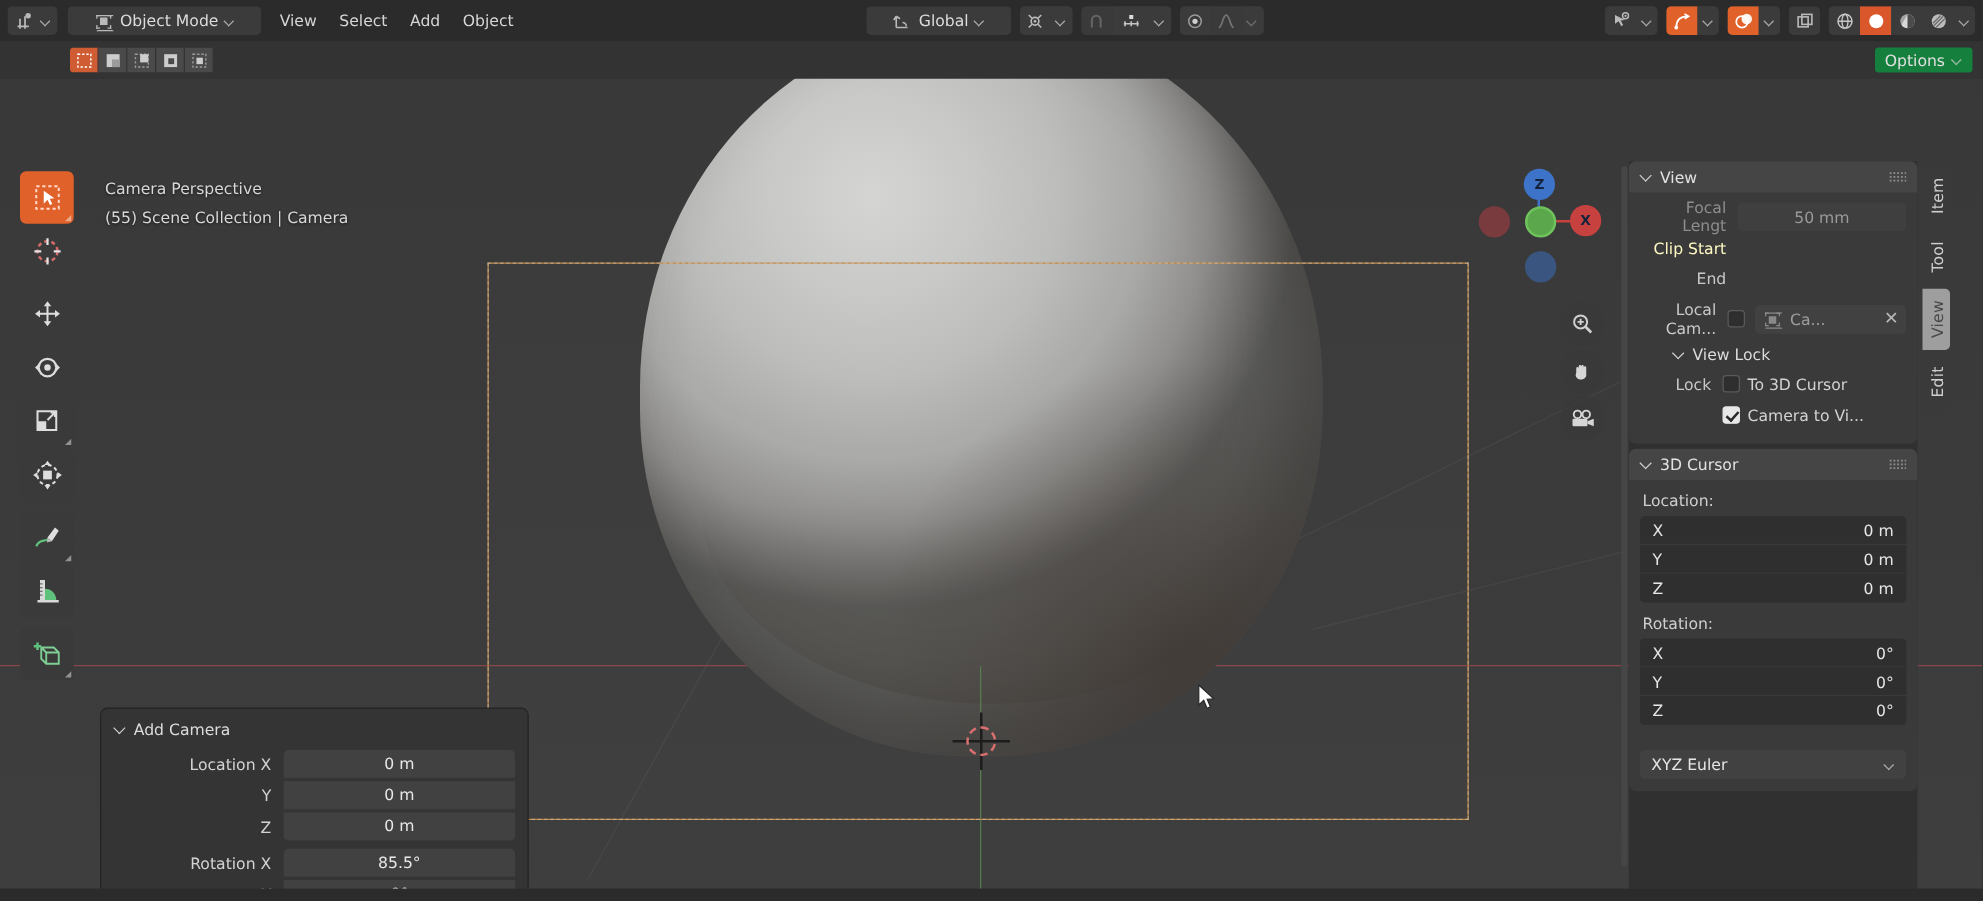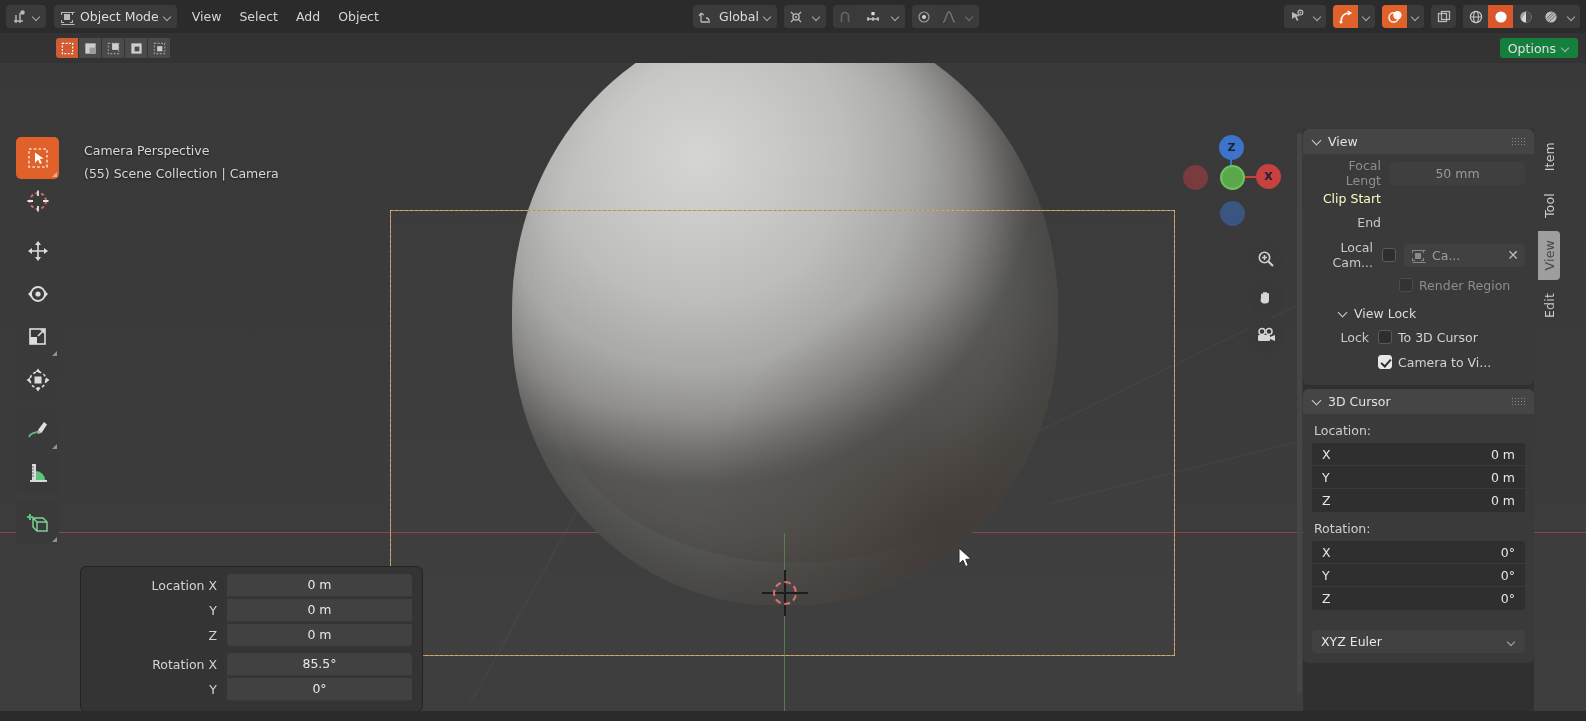--- a/index.html
+++ b/index.html
@@ -17,21 +17,21 @@
   
   .topbar {
     position: absolute; left: 0; top: 0; width: 1586px; height: 33px;
     background: #2b2b2b;
     display: flex; align-items: center; gap: 0;
     padding: 0 6px;
   }
   .hgroup { display: flex; align-items: center; background: #3b3b3b; border-radius: 4px; overflow: hidden; height: 23px; }
   .hbtn {
     height: 23px; display: flex; align-items: center; gap: 5px;
-    padding: 0 5px; background: #3b3b3b; color: #dcdcdc;
+    padding: 0 21px; background: #3b3b3b; color: #dcdcdc;
     font-size: 12.5px; white-space: nowrap; cursor: default;
   }
   .hmenu { padding: 0 9px; height: 23px; display: flex; align-items: center; color: #d6d6d6; font-size: 12.5px; }
   .chev { width: 8px; height: 8px; position: relative; opacity: .75; }
   .chev::after {
     content: ""; position: absolute; left: 0px; top: 1px;
     width: 5px; height: 5px; border-right: 1.6px solid #cfcfcf; border-bottom: 1.6px solid #cfcfcf;
     transform: rotate(45deg);
   }
   .icoglyph { display: inline-block; width: 16px; height: 16px; position: relative; flex: none; }
@@ -643,20 +643,24 @@
       </div>
     </div>
 
     <div class="mousecur">
       <svg width="16" height="24" viewBox="0 0 16 24">
         <path d="M1 1 L1 17 L5 13.3 L7.6 19.6 L10.3 18.4 L7.8 12.4 L13 12 Z" fill="#ffffff" stroke="#2a2a2a" stroke-width="1"></path>
       </svg>
     </div>
 
     <div class="oppanel">
+      <div class="oppanel-head">
+        <span class="tri"></span>
+        <span>Add Camera</span>
+      </div>
 
       <div class="oprow grp-top">
         <div class="oplabel">Location X</div>
         <div class="opfield">0 m</div>
       </div>
       <div class="oprow grp-mid">
         <div class="oplabel">Y</div>
         <div class="opfield">0 m</div>
       </div>
       <div class="oprow grp-bot" style="margin-bottom:5px;">
@@ -709,25 +713,20 @@
                     <i></i>
                     <i></i>
                     <i></i>
                   </span>
               </span>
               <span>Ca...</span>
               <span class="xbtn">✕</span>
             </div>
           </div>
 
-          <div class="prow" style="margin-top:6px;">
-            <div style="width:87px;"></div>
-            <div class="cbox" style="opacity:.55;"></div>
-            <div class="cblabel dim">Render Region</div>
-          </div>
 
           <div class="subhead" style="margin-left:22px;">
             <span class="tri"></span>
             <span>View Lock</span>
           </div>
 
 
           <div class="prow">
             <div class="plabel" style="width:66px;">Lock</div>
             <div class="cbox"></div>

